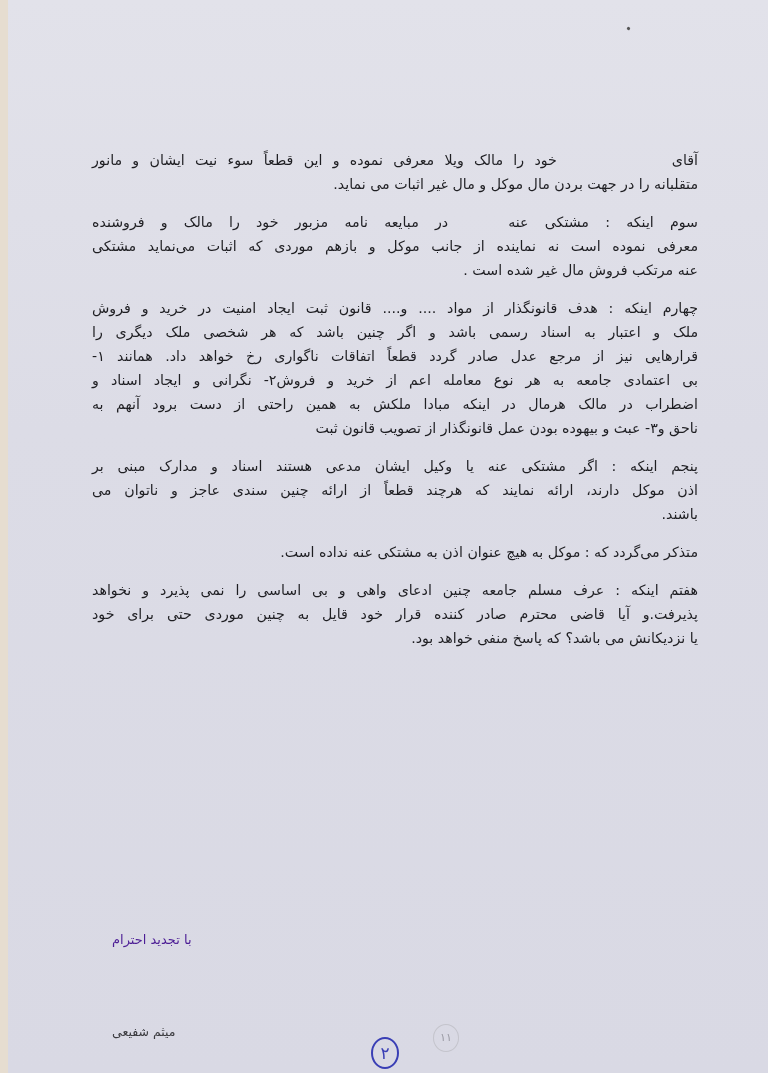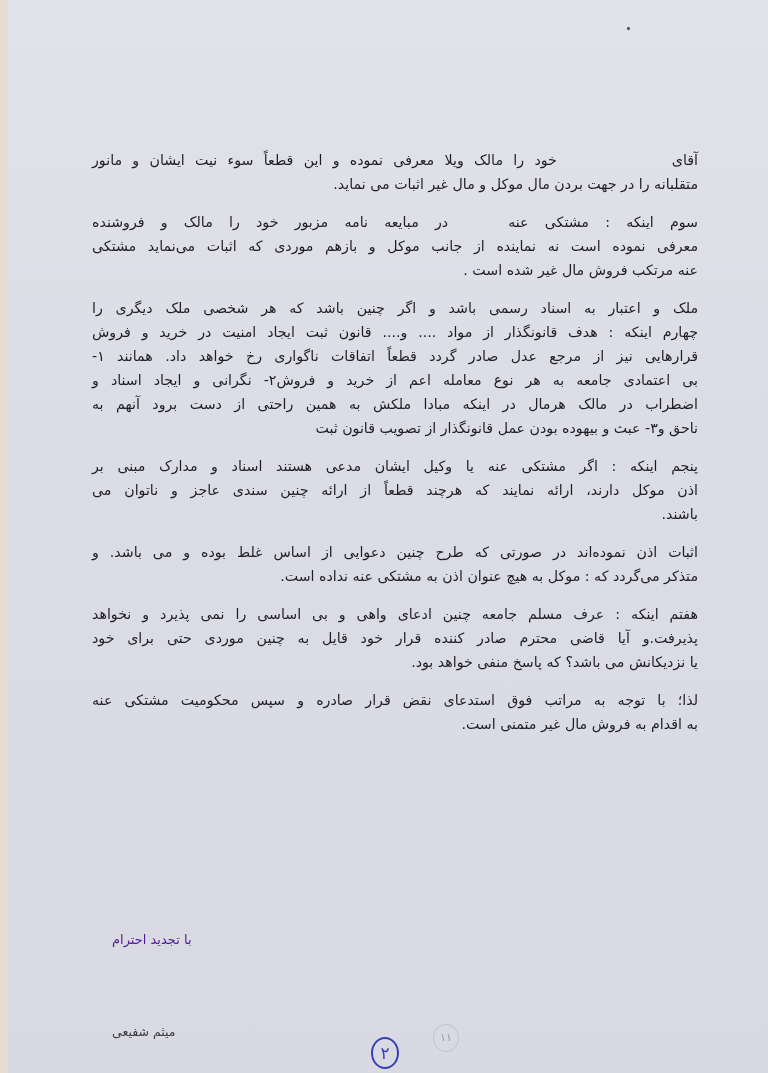--- a/index.html
+++ b/index.html
@@ -124,48 +124,43 @@
     <span class="line last">متقلبانه را در جهت بردن مال موکل و مال غیر اثبات می نماید.</span>
   </p>
 
   <p class="para">
     <span class="line"><span>سوم اینکه : مشتکی عنه</span><span class="gap-small"></span><span>در مبایعه نامه مزبور خود را مالک و فروشنده</span></span>
     <span class="line">معرفی نموده است نه نماینده از جانب موکل و بازهم موردی که اثبات می‌نماید مشتکی</span>
     <span class="line last">عنه مرتکب فروش مال غیر شده است .</span>
   </p>
 
   <p class="para">
+    <span class="line">چهارم اینکه : هدف قانونگذار از مواد .... و.... قانون ثبت ایجاد امنیت در خرید و فروش</span>
     <span class="line">ملک و اعتبار به اسناد رسمی باشد و اگر چنین باشد که هر شخصی ملک دیگری را</span>
-    <span class="line">چهارم اینکه : هدف قانونگذار از مواد .... و.... قانون ثبت ایجاد امنیت در خرید و فروش</span>
     <span class="line">قرارهایی نیز از مرجع عدل صادر گردد قطعاً اتفاقات ناگواری رخ خواهد داد. همانند ۱-</span>
     <span class="line">بی اعتمادی جامعه به هر نوع معامله اعم از خرید و فروش۲- نگرانی و ایجاد اسناد و</span>
     <span class="line">اضطراب در مالک هرمال در اینکه مبادا ملکش به همین راحتی از دست برود آنهم به</span>
     <span class="line last">ناحق و۳- عبث و بیهوده بودن عمل قانونگذار از تصویب قانون ثبت</span>
   </p>
 
   <p class="para">
     <span class="line">پنجم اینکه : اگر مشتکی عنه یا وکیل ایشان مدعی هستند اسناد و مدارک مبنی بر</span>
     <span class="line">اذن موکل دارند، ارائه نمایند که هرچند قطعاً از ارائه چنین سندی عاجز و ناتوان می</span>
     <span class="line last">باشند.</span>
   </p>
 
   <p class="para">
-    <span class="line">اثبات اذن نموده‌اند در صورتی که طرح چنین دعوایی از اساس غلط بوده و می باشد. و</span>
     <span class="line last">متذکر می‌گردد که : موکل به هیچ عنوان اذن به مشتکی عنه نداده است.</span>
   </p>
 
   <p class="para">
     <span class="line">هفتم اینکه : عرف مسلم جامعه چنین ادعای واهی و بی اساسی را نمی پذیرد و نخواهد</span>
     <span class="line">پذیرفت.و آیا قاضی محترم صادر کننده قرار خود قایل به چنین موردی حتی برای خود</span>
     <span class="line last">یا نزدیکانش می باشد؟ که پاسخ منفی خواهد بود.</span>
   </p>
 
-  <p class="para">
-    <span class="line">لذا؛ با توجه به مراتب فوق استدعای نقض قرار صادره و سپس محکومیت مشتکی عنه</span>
-    <span class="line last">به اقدام به فروش مال غیر متمنی است.</span>
-  </p>
 </div>
 
 <div class="closing">با تجدید احترام</div>
 <div class="signature">میثم شفیعی</div>
 
 <div class="page-num-blue">۲</div>
 <div class="page-num-pencil">۱۱</div>
 
 </body></html>

